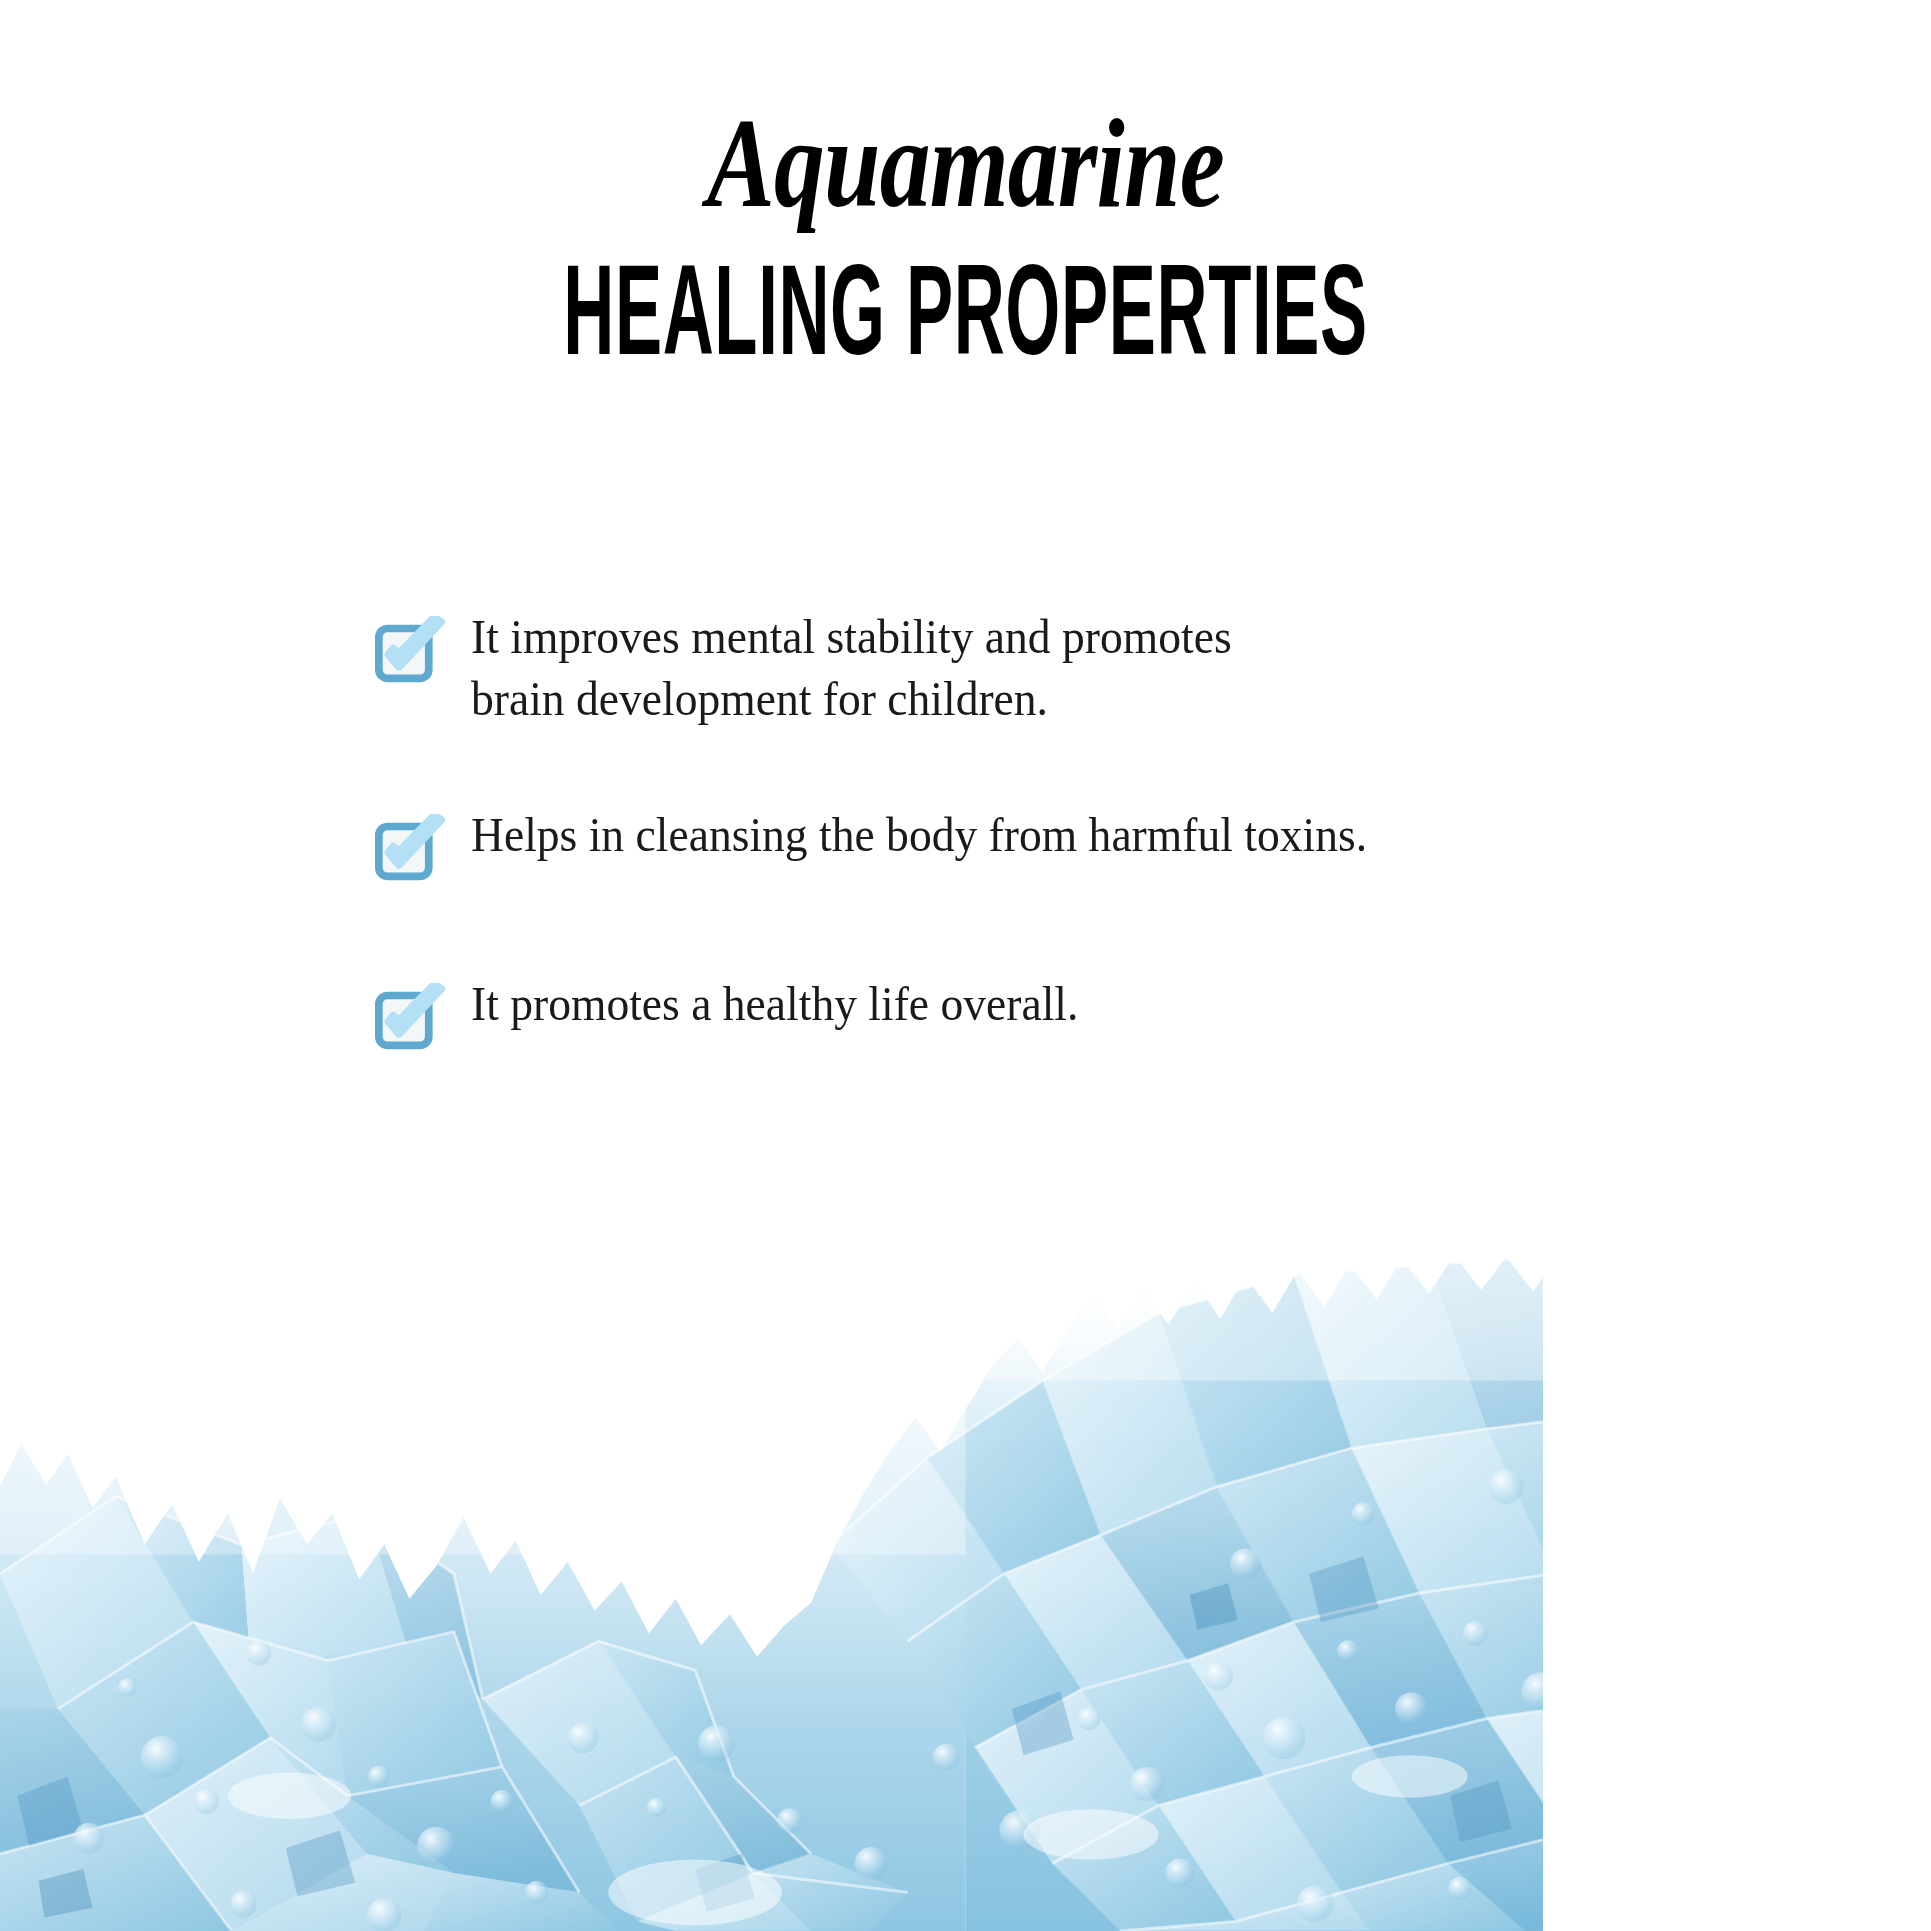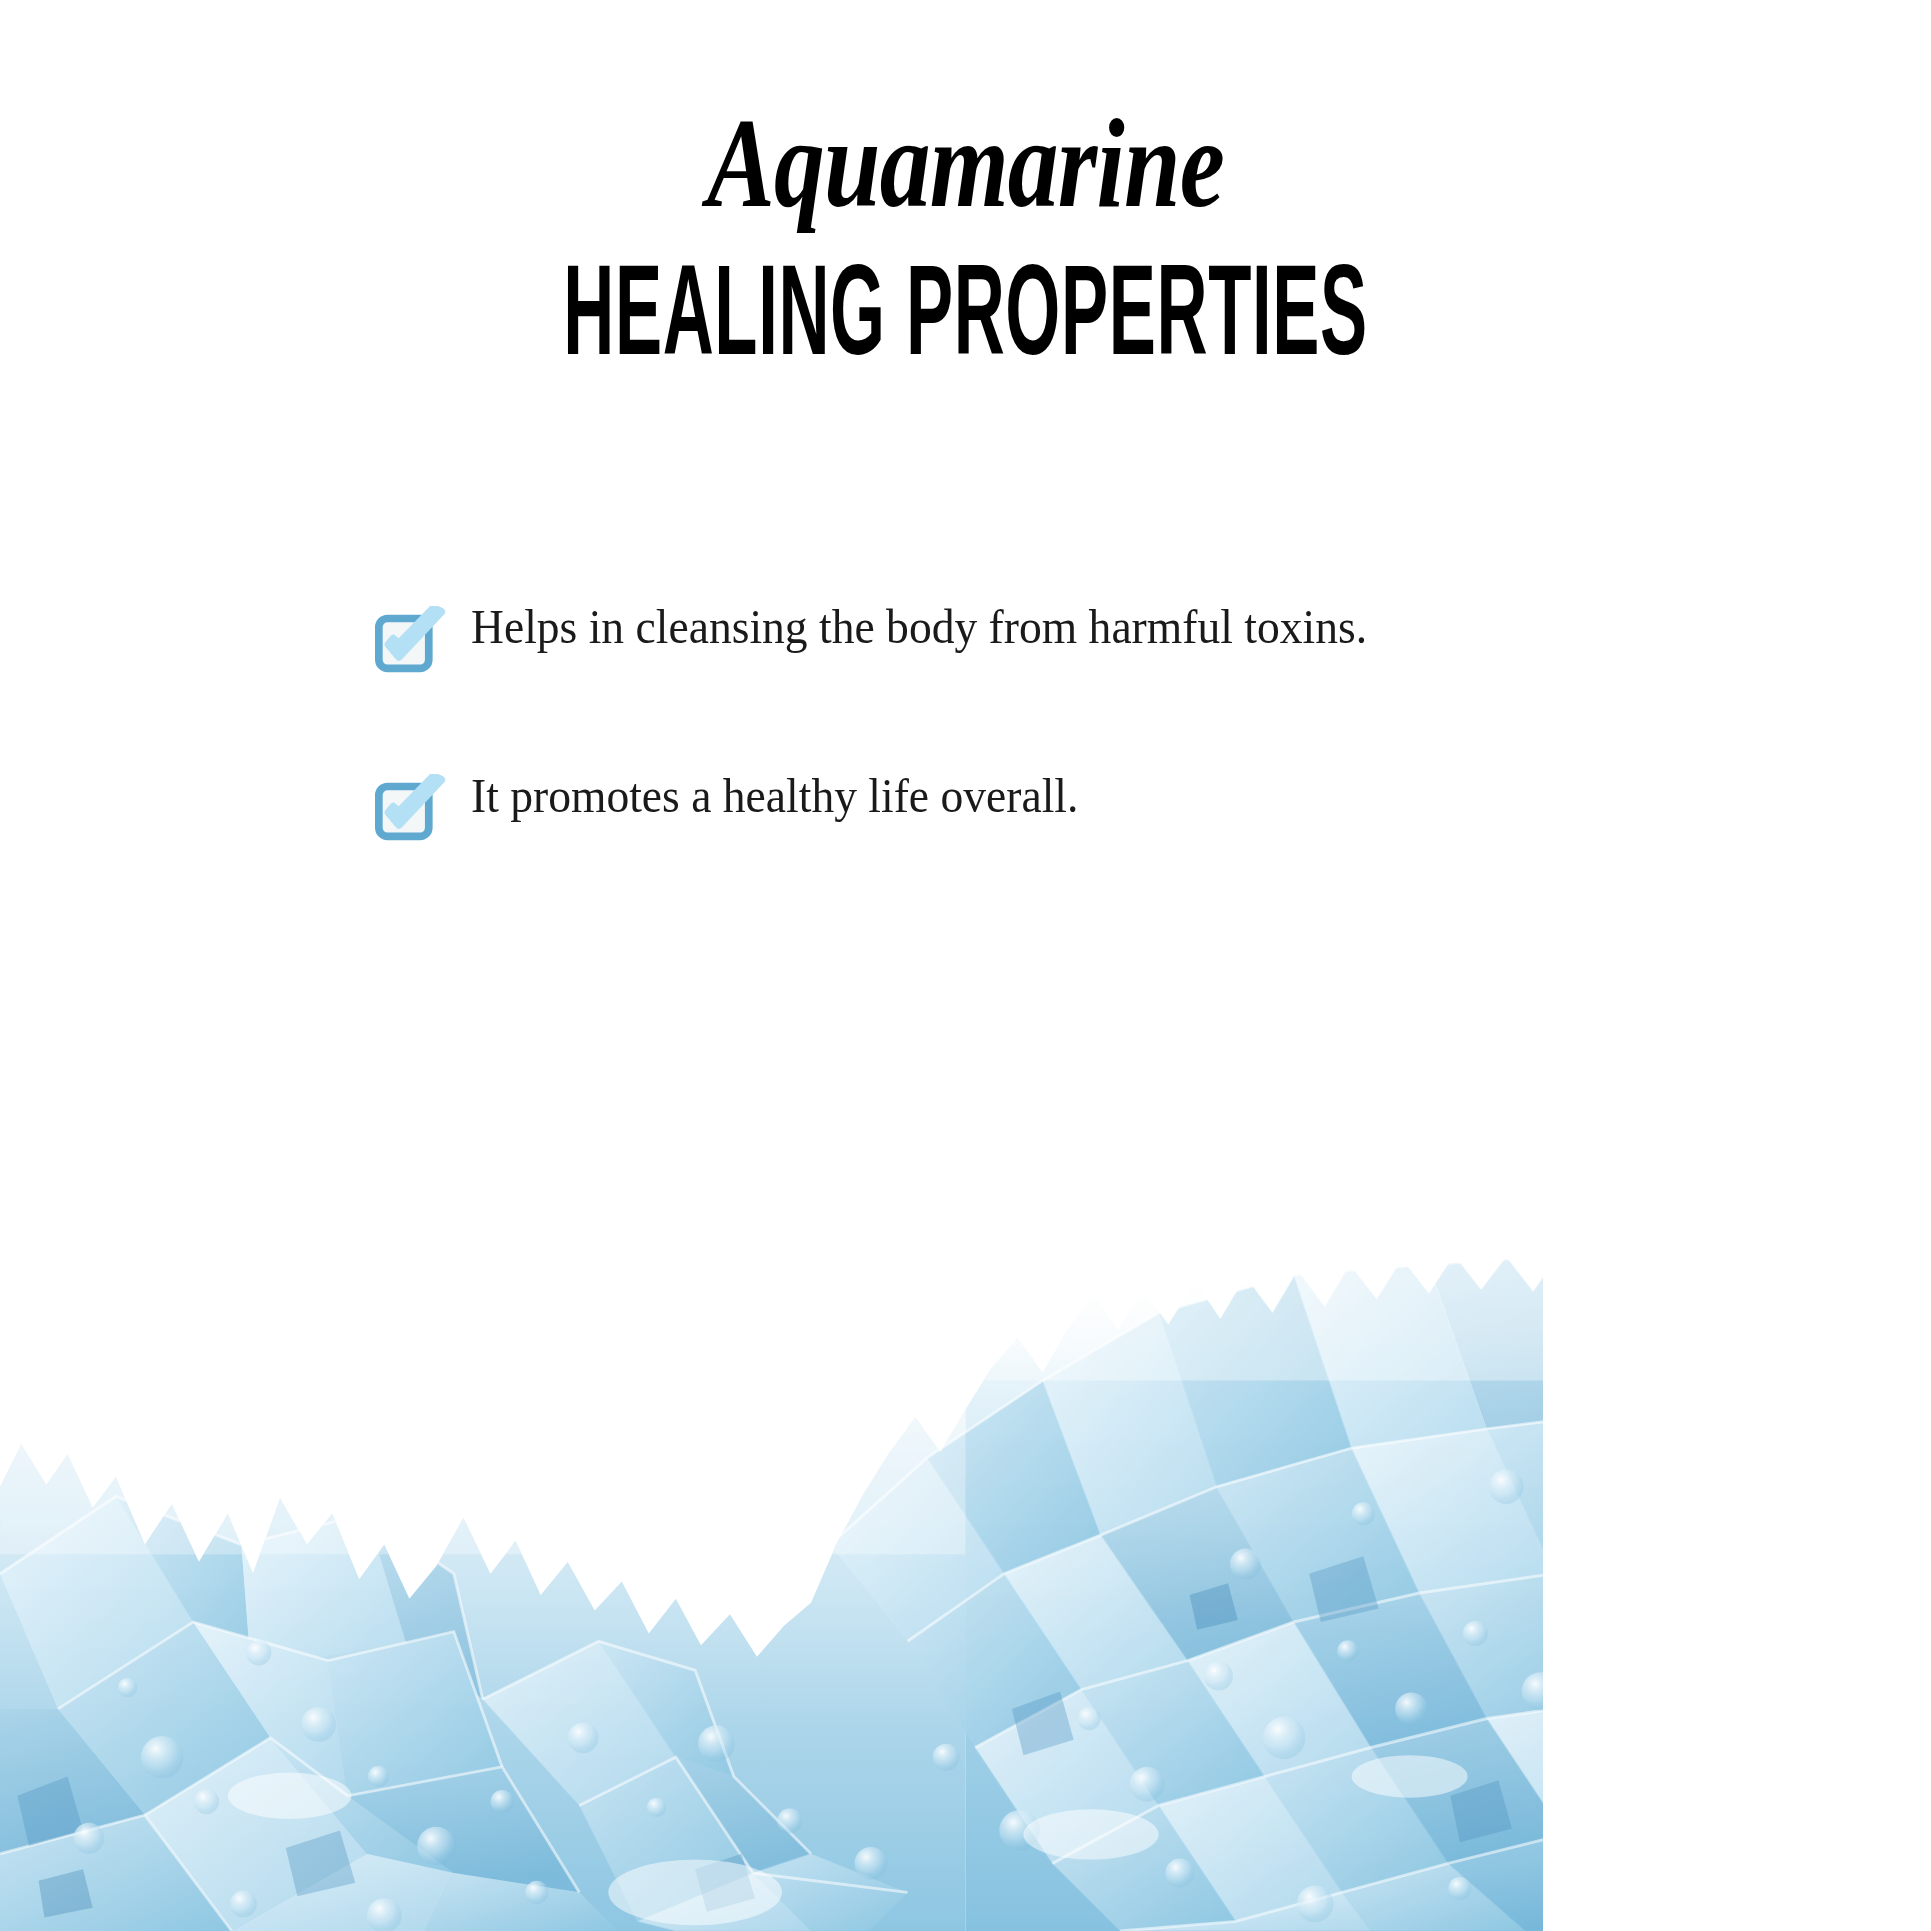--- a/index.html
+++ b/index.html
@@ -103,20 +103,30 @@
 <div id="page">
 
   <div class="header">
     <h1 class="title-script">Aquamarine</h1>
     <h2 class="title-sub">HEALING PROPERTIES</h2>
   </div>
 
   <div class="props">
 
 
+    <div class="prop-row r1">
+      <span class="checkbox-icon">
+        <svg viewBox="0 0 76 72" xmlns="http://www.w3.org/2000/svg">
+          <rect x="4" y="13" width="52" height="52" rx="9" ry="9" fill="#F4F7F8" stroke="#5FA8D0" stroke-width="8"></rect>
+          <path d="M14 40 L25 53 L69 6 L61 2 L25 39 L19 34 Z" fill="#B3E0F5" stroke="#B3E0F5" stroke-width="8" stroke-linejoin="round" stroke-linecap="round"></path>
+        </svg>
+      </span>
+      <span class="prop-text">It improves mental stability and promotes
+brain development for children.</span>
+    </div>
 
 
     <div class="prop-row r3">
       <span class="checkbox-icon">
         <svg viewBox="0 0 76 72" xmlns="http://www.w3.org/2000/svg">
           <rect x="4" y="13" width="52" height="52" rx="9" ry="9" fill="#F4F7F8" stroke="#5FA8D0" stroke-width="8"></rect>
           <path d="M14 40 L25 53 L69 6 L61 2 L25 39 L19 34 Z" fill="#B3E0F5" stroke="#B3E0F5" stroke-width="8" stroke-linejoin="round" stroke-linecap="round"></path>
         </svg>
       </span>
       <span class="prop-text">Helps in cleansing the body from harmful toxins.</span>

